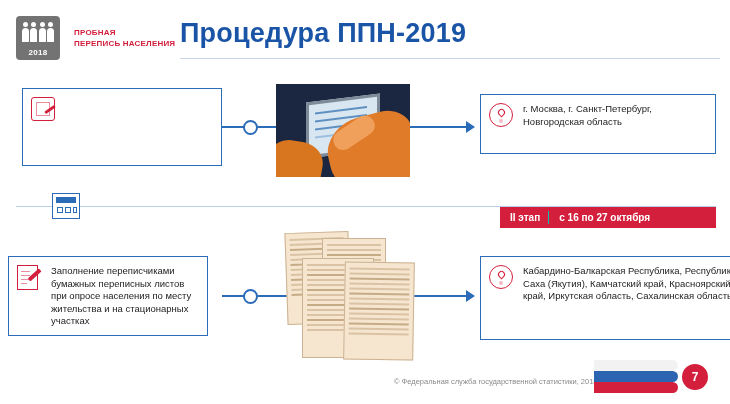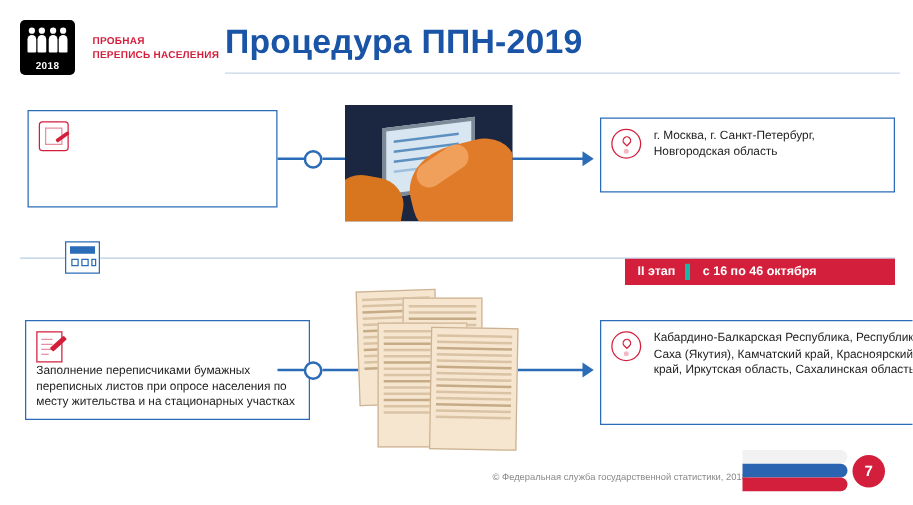--- a/index.html
+++ b/index.html
@@ -24,21 +24,21 @@
   .logo-block {
     position: absolute;
     left: 16px;
     top: 16px;
     display: flex;
     align-items: center;
   }
   .logo-mark {
     width: 44px;
     height: 44px;
-    background: #000000;
+    background: #737373;
     border-radius: 4px;
     position: relative;
     overflow: hidden;
   }
   .logo-people {
     position: absolute;
     left: 6px;
     top: 6px;
     width: 32px;
     height: 20px;
@@ -296,21 +296,21 @@
     height: 21px;
     background: #d31f3c;
     color: #ffffff;
     display: flex;
     align-items: center;
     font-size: 10px;
     font-weight: bold;
   }
   .stage-banner .stage-label {
     padding: 0 8px 0 10px;
-    border-right: 4px solid #14b8a6;
+    border-right: 1px solid #14b8a6;
     height: 13px;
     line-height: 13px;
   }
   .stage-banner .stage-dates {
     padding-left: 10px;
   }
 
   
   .photo {
     position: absolute;
@@ -494,24 +494,24 @@
 
   <div class="divider"></div>
   <div class="mid-badge">
     <i></i>
       <i></i>
       <i></i>
   </div>
 
   <div class="stage-banner">
     <span class="stage-label">II этап</span>
-    <span class="stage-dates">с 16 по 46 октября</span>
-  </div>
-
-  <div class="box" style="left:20px; top:256px; width:228px; height:80px;flex-direction:column;">
+    <span class="stage-dates">с 16 по 27 октября</span>
+  </div>
+
+  <div class="box" style="left:8px; top:256px; width:200px; height:80px;">
     <div class="icon">
       <div class="ic-paper">
           <i></i>
           <i></i>
           <i></i>
           <i></i>
         </div>
     </div>
     <div class="txt">Заполнение переписчиками  бумажных переписных листов при опросе населения по месту жительства и на стационарных участках</div>
   </div>

